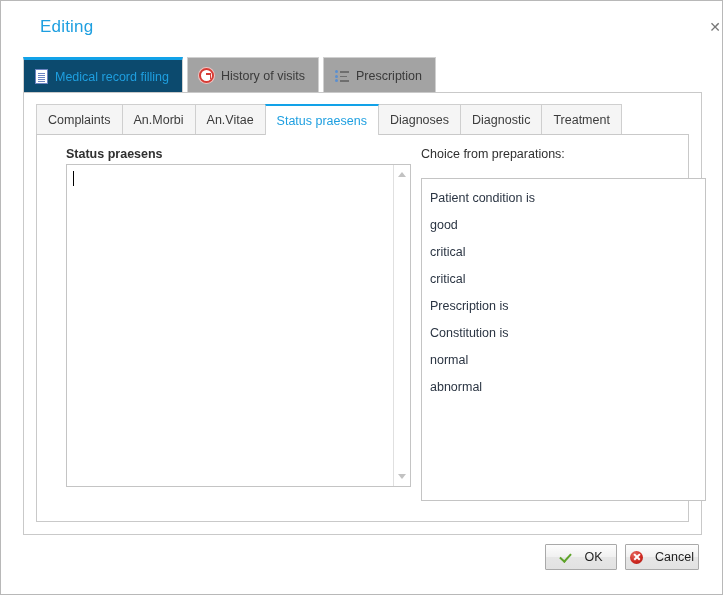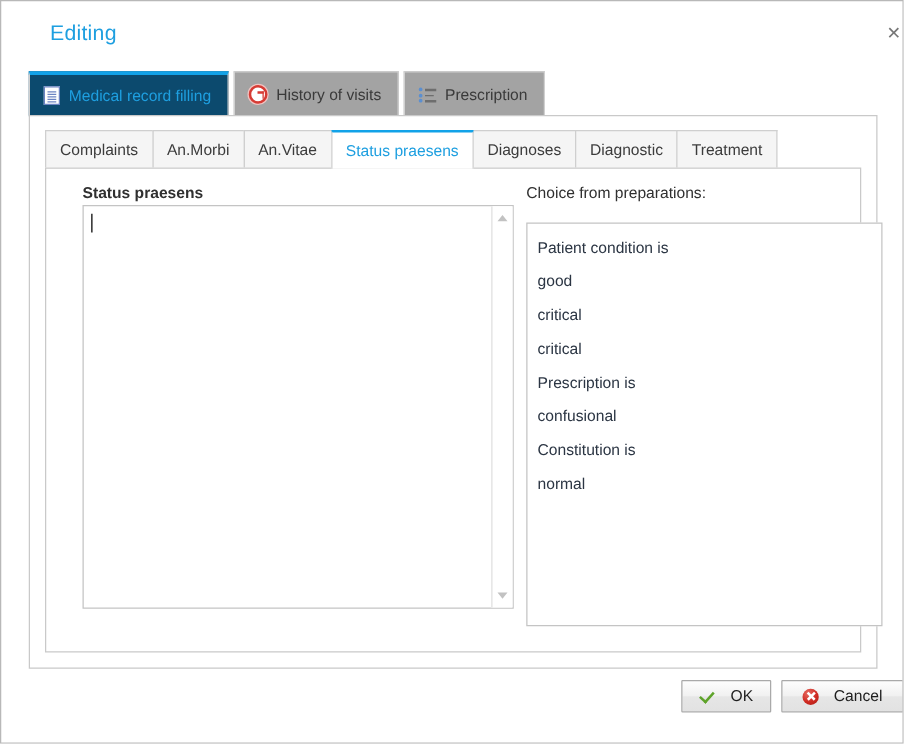--- a/index.html
+++ b/index.html
@@ -314,21 +314,21 @@
     background: linear-gradient(to bottom, #fdfdfd 0%, #f1f1f1 48%, #e6e6e6 52%, #e2e2e2 100%);
     font-size: 12.5px;
     color: #1f1f1f;
     cursor: pointer;
     display: flex;
     align-items: center;
     justify-content: center;
     gap: 12px;
   }
   #ok-button { left: 544px; width: 72px; }
-  #cancel-button { left: 624px; width: 98px; }
+  #cancel-button { left: 624px; width: 74px; }
 
   .icon-check {
     width: 13px; height: 12px;
     position: relative;
     flex: none;
   }
   .icon-check::after {
     content: "";
     position: absolute;
     left: 3px; top: 0px;
@@ -442,23 +442,23 @@
           <span class="arrow down"></span>
         </div>
       </div>
 
       <div id="prep-list">
         <div class="prep-item">Patient condition is</div>
         <div class="prep-item">good</div>
         <div class="prep-item">critical</div>
         <div class="prep-item">critical</div>
         <div class="prep-item">Prescription is</div>
-        <div class="prep-item">confusional</div>
         <div class="prep-item">Constitution is</div>
         <div class="prep-item">normal</div>
+        <div class="prep-item">abnormal</div>
       </div>
 
     </div>
   </div>
 
   <div id="footer">
     <div class="btn" id="ok-button">
       <span class="icon-check"></span>
       <span>OK</span>
     </div>

